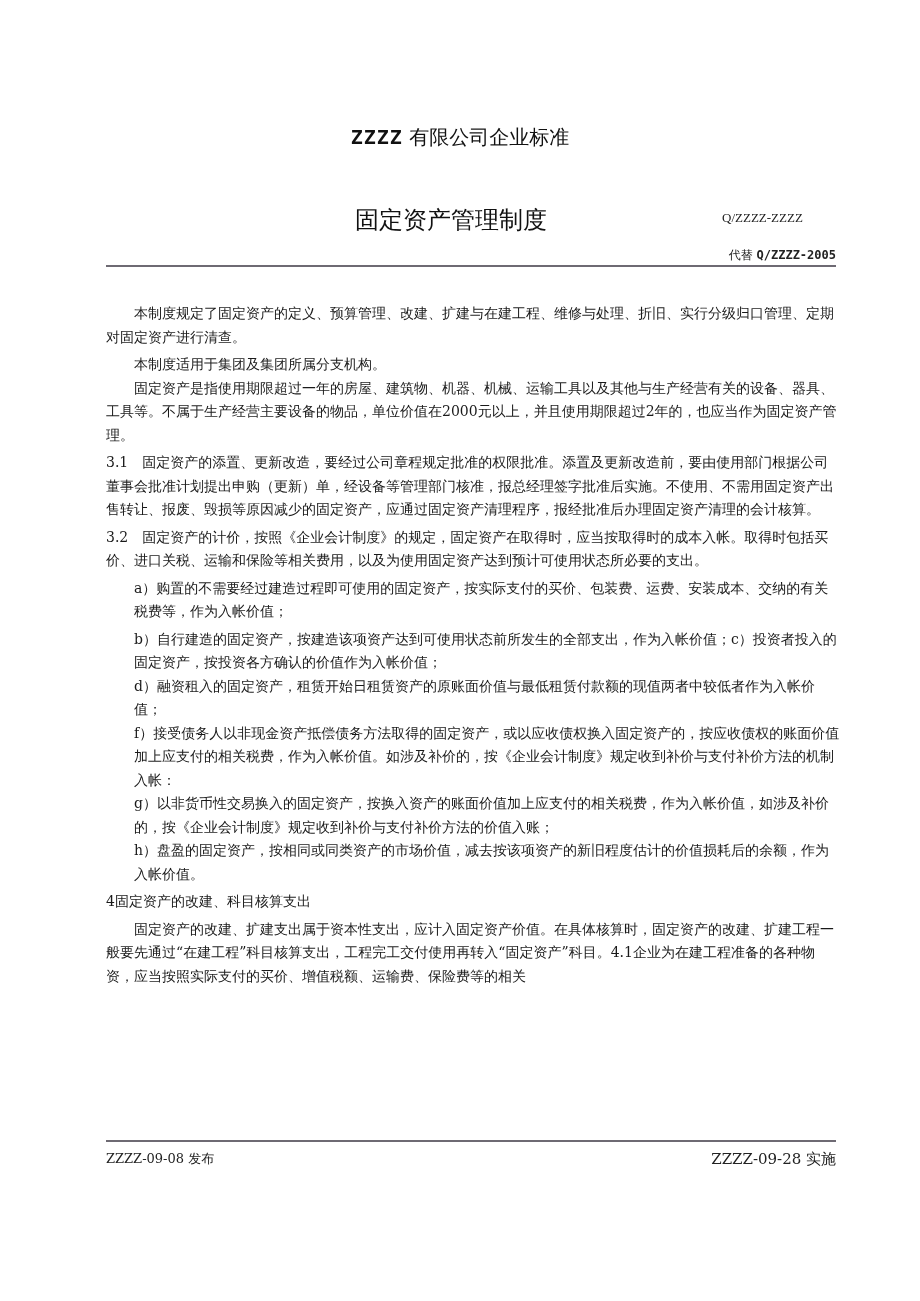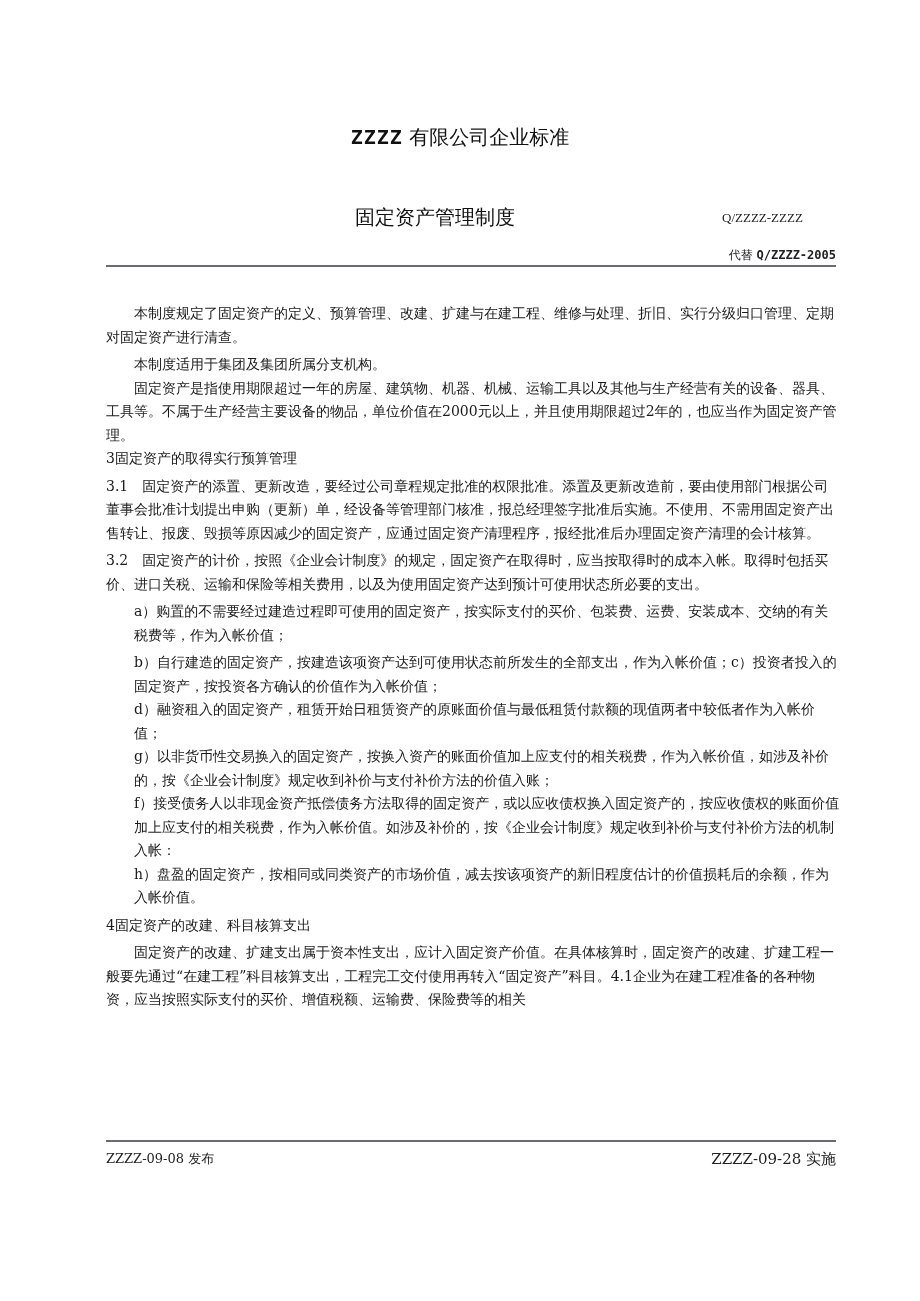--- a/index.html
+++ b/index.html
@@ -2,21 +2,21 @@
 <html><head>
   <meta charset="utf-8">
   <style>
     html, body { margin: 0; padding: 0; background: #ffffff; }
     body { width: 920px; height: 1301px; position: relative; overflow: hidden;
       font-family: "DejaVu Serif", "Liberation Serif", serif; color: #1a1a1a; }
     .page { position: absolute; left: 0; top: 0; width: 920px; height: 1301px; background: #fff; }
     .abs { position: absolute; white-space: nowrap; }
     .company-title { left: 0; width: 920px; top: 124px; text-align: center; font-family: "DejaVu Sans", sans-serif; font-size: 20px; color: #111; }
     .company-title .zz { font-family: "DejaVu Sans Mono", monospace; font-weight: bold; letter-spacing: 1px; }
-    .doc-title { left: 355px; top: 204px; font-family: Liberation Mono, monospace; font-size: 20px; color: #111; }
+    .doc-title { left: 355px; top: 204px; font-family: Liberation Mono, monospace; font-size: 24px; color: #111; }
     .std-code { left: 722px; top: 210px; font-family: "Liberation Serif", serif; font-size: 13px; color: #222; }
     .replace { right: 84px; top: 247px; font-size: 12px; color: #222; }
     .replace .code { font-family: "DejaVu Sans Mono", monospace; font-weight: bold; }
     .rule { position: absolute; left: 106px; width: 730px; height: 0; border-top: 2px solid #6e6a73; }
     .rule.top { top: 265px; }
     .rule.bottom { top: 1140px; }
     .body { position: absolute; left: 106px; top: 298px; width: 734px; font-size: 14px; line-height: 23.5px; color: #1a1a1a; }
     .body p { margin: 0; }
     .h { margin-top: 4px !important; }
     .ind { text-indent: 28px; }
@@ -42,28 +42,27 @@
     <span>代替</span>
     <span class="code">Q/ZZZZ-2005</span>
   </div>
 
   <div class="rule top"></div>
 
   <div class="body">
     <p class="ind gap">本制度规定了固定资产的定义、预算管理、改建、扩建与在建工程、维修与处理、折旧、实行分级归口管理、定期对固定资产进行清查。</p>
     <p class="ind gap">本制度适用于集团及集团所属分支机构。</p>
     <p class="ind">固定资产是指使用期限超过一年的房屋、建筑物、机器、机械、运输工具以及其他与生产经营有关的设备、器具、工具等。不属于生产经营主要设备的物品，单位价值在2000元以上，并且使用期限超过2年的，也应当作为固定资产管理。</p>
-    <p>3固定资产的取得实行预算管理</p>
     <p class="gap">3.1　固定资产的添置、更新改造，要经过公司章程规定批准的权限批准。添置及更新改造前，要由使用部门根据公司董事会批准计划提出申购（更新）单，经设备等管理部门核准，报总经理签字批准后实施。不使用、不需用固定资产出售转让、报废、毁损等原因减少的固定资产，应通过固定资产清理程序，报经批准后办理固定资产清理的会计核算。</p>
     <p class="gap">3.2　固定资产的计价，按照《企业会计制度》的规定，固定资产在取得时，应当按取得时的成本入帐。取得时包括买价、进口关税、运输和保险等相关费用，以及为使用固定资产达到预计可使用状态所必要的支出。</p>
     <p class="sub gap">a）购置的不需要经过建造过程即可使用的固定资产，按实际支付的买价、包装费、运费、安装成本、交纳的有关税费等，作为入帐价值；</p>
     <p class="sub gap">b）自行建造的固定资产，按建造该项资产达到可使用状态前所发生的全部支出，作为入帐价值；c）投资者投入的固定资产，按投资各方确认的价值作为入帐价值；</p>
     <p class="sub">d）融资租入的固定资产，租赁开始日租赁资产的原账面价值与最低租赁付款额的现值两者中较低者作为入帐价值；</p>
+    <p class="sub">f）接受债务人以非现金资产抵偿债务方法取得的固定资产，或以应收债权换入固定资产的，按应收债权的账面价值加上应支付的相关税费，作为入帐价值。如涉及补价的，按《企业会计制度》规定收到补价与支付补价方法的机制入帐：</p>
     <p class="sub">g）以非货币性交易换入的固定资产，按换入资产的账面价值加上应支付的相关税费，作为入帐价值，如涉及补价的，按《企业会计制度》规定收到补价与支付补价方法的价值入账；</p>
-    <p class="sub">f）接受债务人以非现金资产抵偿债务方法取得的固定资产，或以应收债权换入固定资产的，按应收债权的账面价值加上应支付的相关税费，作为入帐价值。如涉及补价的，按《企业会计制度》规定收到补价与支付补价方法的机制入帐：</p>
     <p class="sub">h）盘盈的固定资产，按相同或同类资产的市场价值，减去按该项资产的新旧程度估计的价值损耗后的余额，作为入帐价值。</p>
     <p class="h gap">4固定资产的改建、科目核算支出</p>
     <p class="ind gap">固定资产的改建、扩建支出属于资本性支出，应计入固定资产价值。在具体核算时，固定资产的改建、扩建工程一般要先通过“在建工程”科目核算支出，工程完工交付使用再转入“固定资产”科目。4.1企业为在建工程准备的各种物资，应当按照实际支付的买价、增值税额、运输费、保险费等的相关</p>
   </div>
 
   <div class="rule bottom"></div>
 
   <div class="abs footer-left">ZZZZ-09-08 发布</div>
   <div class="abs footer-right">ZZZZ-09-28 实施</div>
 </div>

